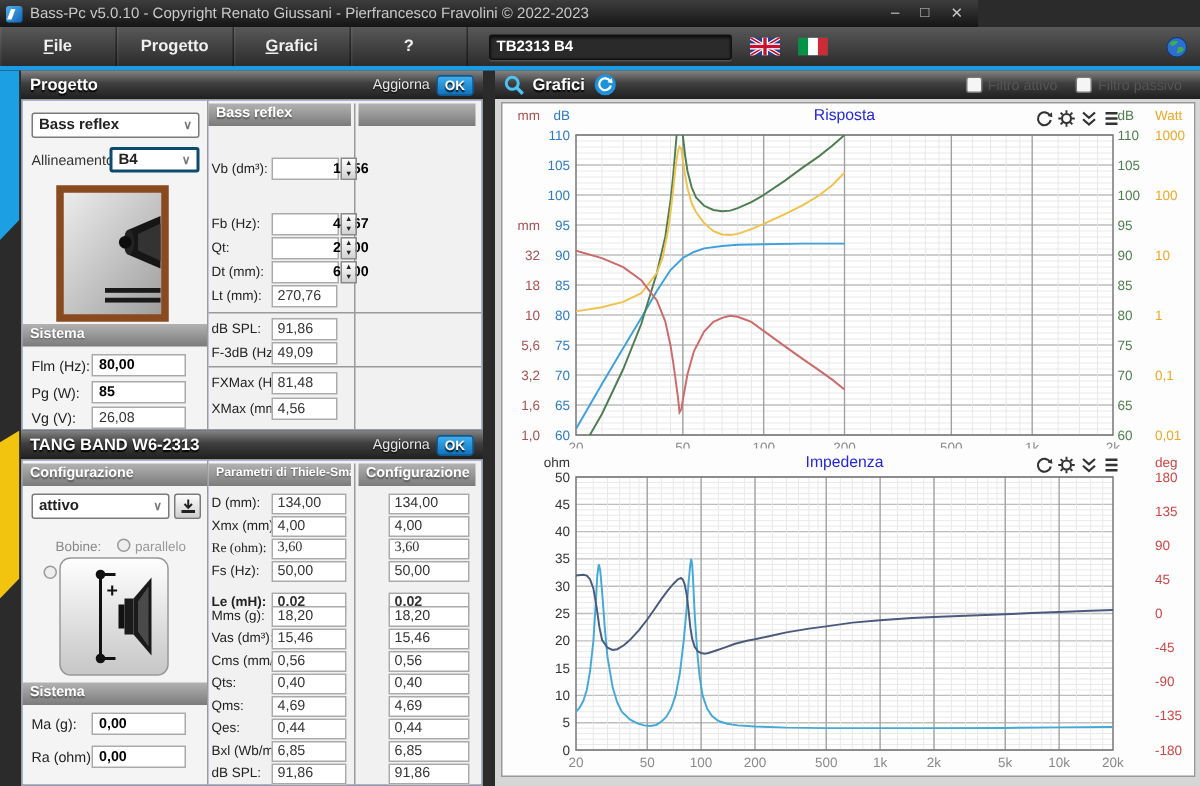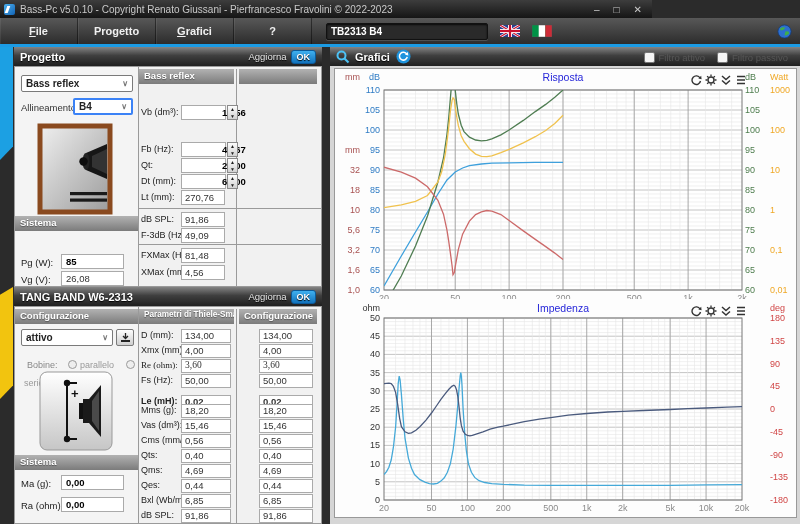--- a/index.html
+++ b/index.html
@@ -51,21 +51,21 @@
 
   
   .content { position:absolute; background:#1d4ed8; border:1px solid #9a9a9a; }
   .subcol-left { position:absolute; left:0; top:0; width:124px; bottom:0; background:#f4f4f4; border-right:1px solid #9a9a9a; }
   .subcol-right { position:absolute; left:124px; top:0; right:0; bottom:0; background:#f1f1f1; }
   .vline { position:absolute; top:0; bottom:0; width:1px; background:#9a9a9a; }
 
   .select { position:absolute; height:17px; background:#fff; border:1px solid #7a7a7a; border-radius:2px;
     font-size:10px; font-weight:bold; color:#222; display:flex; align-items:center; padding:0 4px; cursor:pointer; }
   .select .chev { margin-left:auto; color:#777; font-size:8px; }
-  .sel-hl { border:2px solid #3b82f6; }
+  .sel-hl { border:2px solid #0c4a6e; }
   .flabel { position:absolute; font-size:9.5px; color:#333; }
 
   .prow { position:absolute; left:0; height:16px; width:100%; }
   .plabel { position:absolute; left:2px; top:2px; font-size:9px; color:#222; white-space:nowrap; }
   .pinput { position:absolute; left:42px; top:0; width:44px; height:15px; background:#fff; border:1px solid #aaa;
     font-size:9.5px; color:#333; padding:1px 3px; white-space:nowrap; }
   .pinput.bold { font-weight:bold; color:#000;padding-left:40px; }
   .spin { position:absolute; left:88px; top:0; width:11px; height:15px; border:1px solid #8a8a8a;
     background:linear-gradient(#fdfdfd,#d2d2d2); display:flex; flex-direction:column; cursor:pointer; }
   .spin i { font-style:normal; font-size:5px; line-height:7px; text-align:center; color:#222; flex:1; }
@@ -187,20 +187,24 @@
       <polygon points="70,21 49,30 49,47 70,56" fill="#161616"></polygon>
       <polygon points="70,26 55,33 55,44 70,51" fill="#333"></polygon>
       <ellipse cx="49" cy="38.5" rx="3.5" ry="8.5" fill="#222"></ellipse>
       <circle cx="46.5" cy="38.5" r="4.2" fill="#0d0d0d"></circle>
       <rect x="33" y="69" width="37" height="3.2" fill="#1a1a1a"></rect>
       <rect x="33" y="75.5" width="37" height="3.2" fill="#1a1a1a"></rect>
     </svg>
     <div class="subhdr" style="left:0; top:149px; right:0;">
       <span>Sistema</span>
     </div>
+    <div class="sfield" style="top:169px;">
+      <span class="slabel">Flm (Hz):</span>
+      <span class="sinput bold">80,00</span>
+    </div>
     <div class="sfield" style="top:187px;">
       <span class="slabel">Pg (W):</span>
       <span class="sinput bold">85</span>
     </div>
     <div class="sfield" style="top:204px;">
       <span class="slabel">Vg (V):</span>
       <span class="sinput">26,08</span>
     </div>
   </div>
   <div class="subcol-right">
@@ -283,21 +287,21 @@
       <span>attivo</span>
         <span class="chev">∨</span>
     </div>
     <div class="loadbtn" style="left:101px; top:22px;">
       <svg width="11" height="11" viewBox="0 0 11 11">
         <path d="M5.5 1 V6 M3 4 L5.5 6.5 L8 4" stroke="#222" stroke-width="1.3" fill="none"></path>
         <path d="M1 8 H10 V10 H1 Z" fill="#222"></path>
       </svg>
     </div>
     <div style="position:absolute; left:6px; top:47px;">
-      <span class="rlabel" style="margin-left:6px; color:#888;text-align:center;">Bobine:</span>
+      <span class="rlabel" style="margin-left:16px; color:#888;text-align:center;">Bobine:</span>
       <span class="radio" style="margin-left:6px;"></span><span class="rlabel">parallelo</span>
       <span class="radio" style="margin-left:8px;"></span><span class="rlabel">serie</span>
     </div>
     <svg class="artbox" style="left:24px; top:64px;" width="74" height="80" viewBox="0 0 74 80">
       <defs>
         <linearGradient id="dg" x1="0" y1="0" x2="0" y2="1">
           <stop offset="0" stop-color="#ffffff"></stop>
             <stop offset="1" stop-color="#c6c6c6"></stop>
         </linearGradient>
       </defs>

